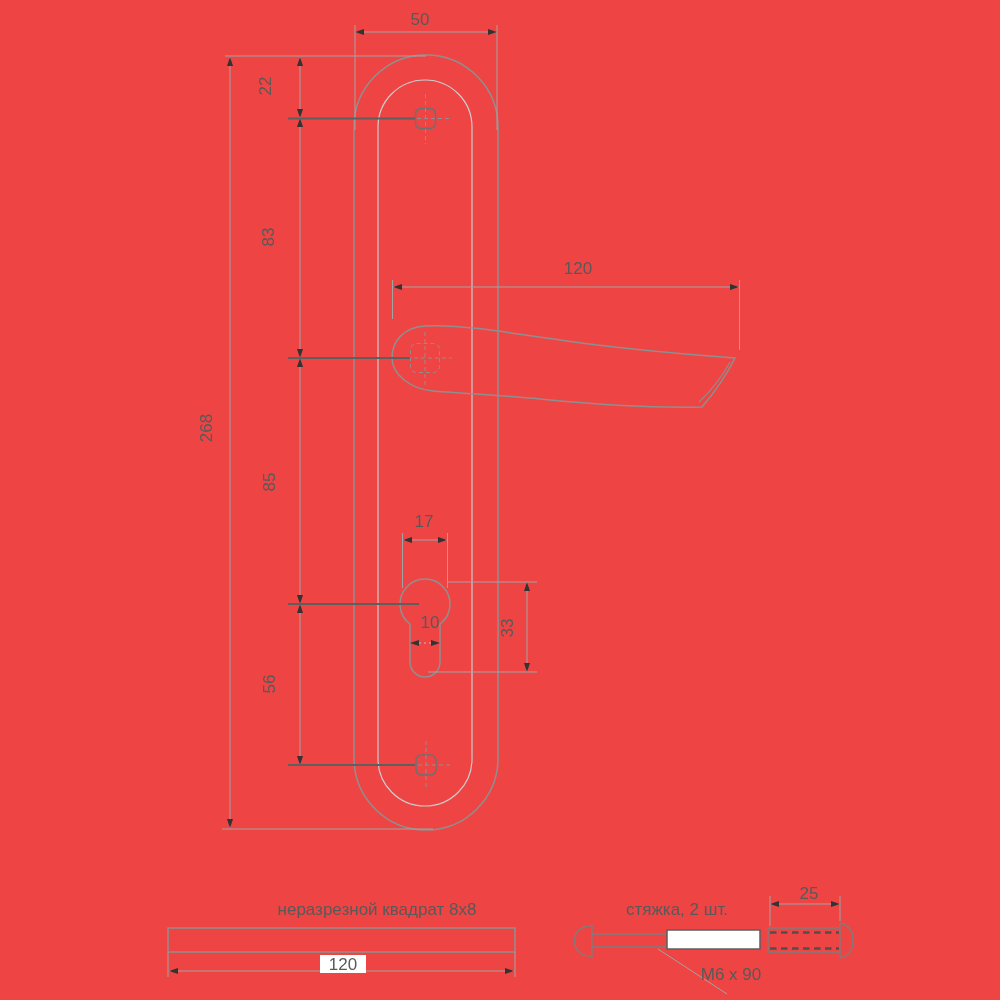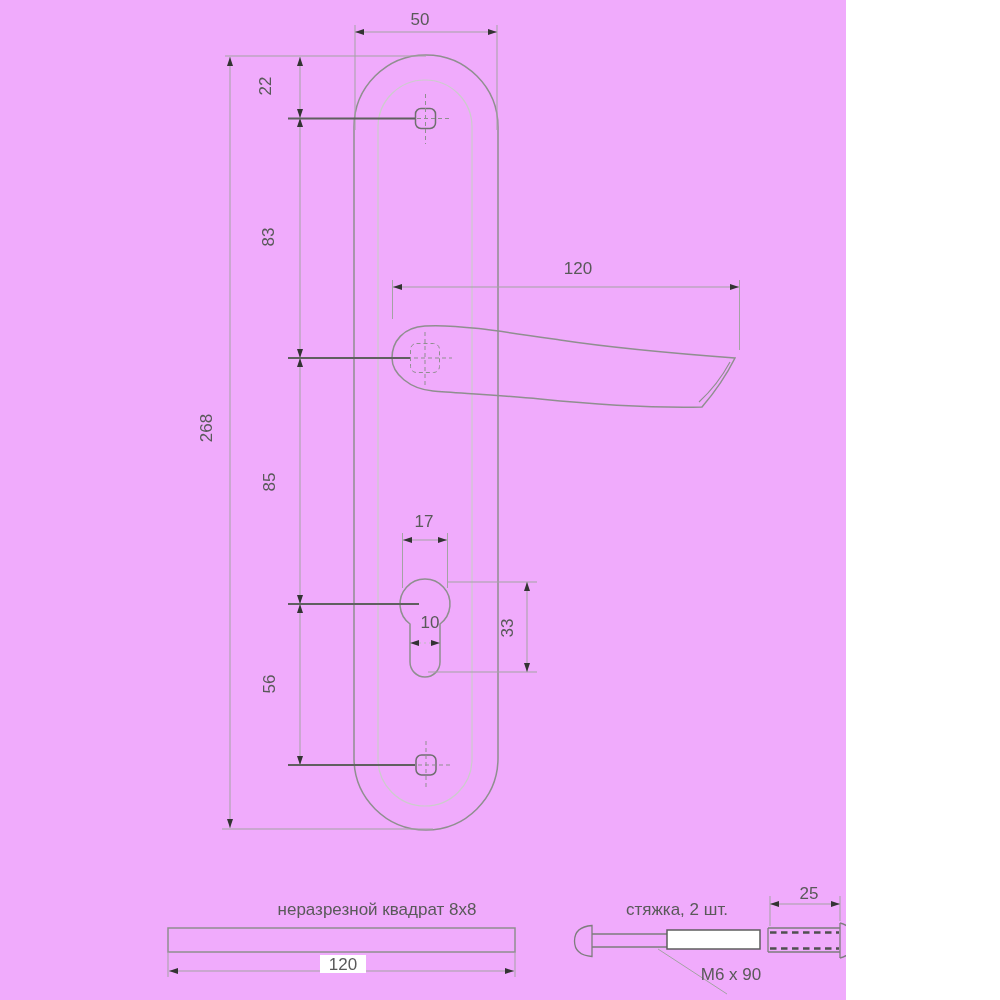--- a/index.html
+++ b/index.html
@@ -1,16 +1,16 @@
 <!DOCTYPE html>
 <html><head>
 <meta charset="utf-8">
 <style>
   html,body{margin:0;padding:0;background:#ffffff;}
-  .stage{width:846px;height:1000px;position:relative;background:#f0abfc;overflow:hidden;}
+  .stage{width:1000px;height:1000px;position:relative;background:#ef4444;overflow:hidden;}
   svg{display:block;}
   text{font-family:"Liberation Sans","DejaVu Sans",sans-serif;font-size:17px;fill:#595959;}
   .thin{stroke:#a3a3a3;stroke-width:1;fill:none;}
   .leader{stroke:#5f5f5f;stroke-width:1.8;fill:none;}
   .outline{stroke:#8f8f8f;stroke-width:1.5;fill:none;}
   .inner{stroke:#cccccc;stroke-width:1.2;fill:none;}
   .hole{stroke:#6f6f6f;stroke-width:1.5;fill:none;}
   .dash{stroke:#8f8f8f;stroke-width:1;fill:none;stroke-dasharray:4 3;}
   .arrow{fill:#333333;stroke:none;}
   .screwline{stroke:#7d7d7d;stroke-width:1.3;fill:none;}

